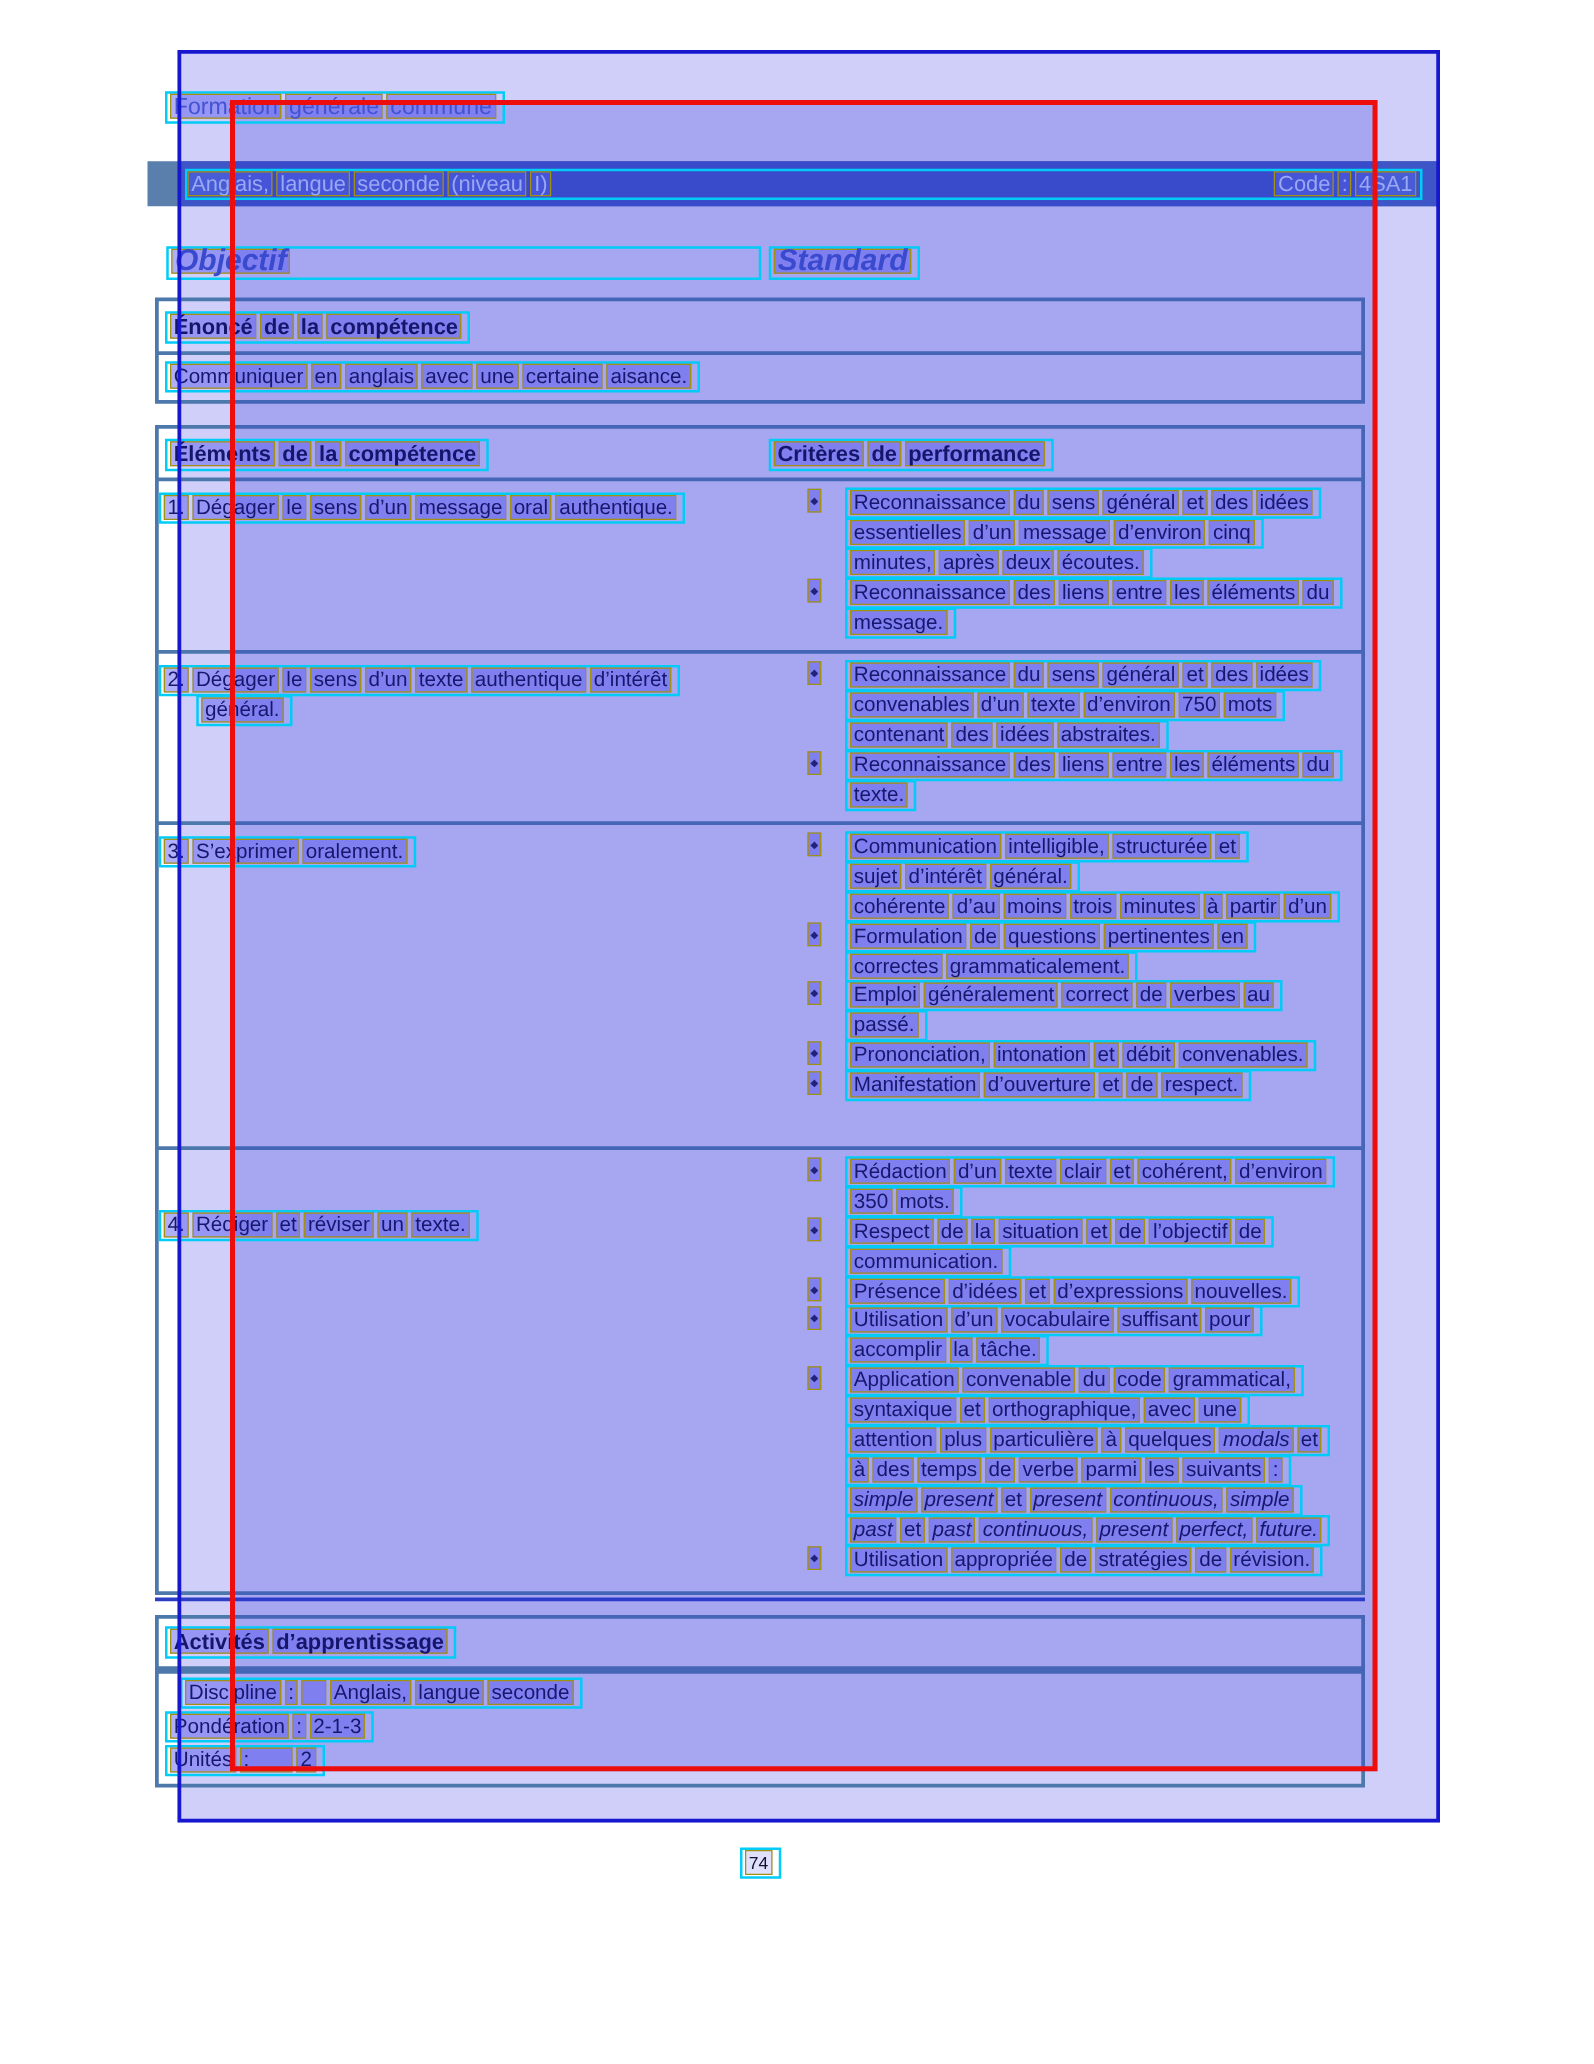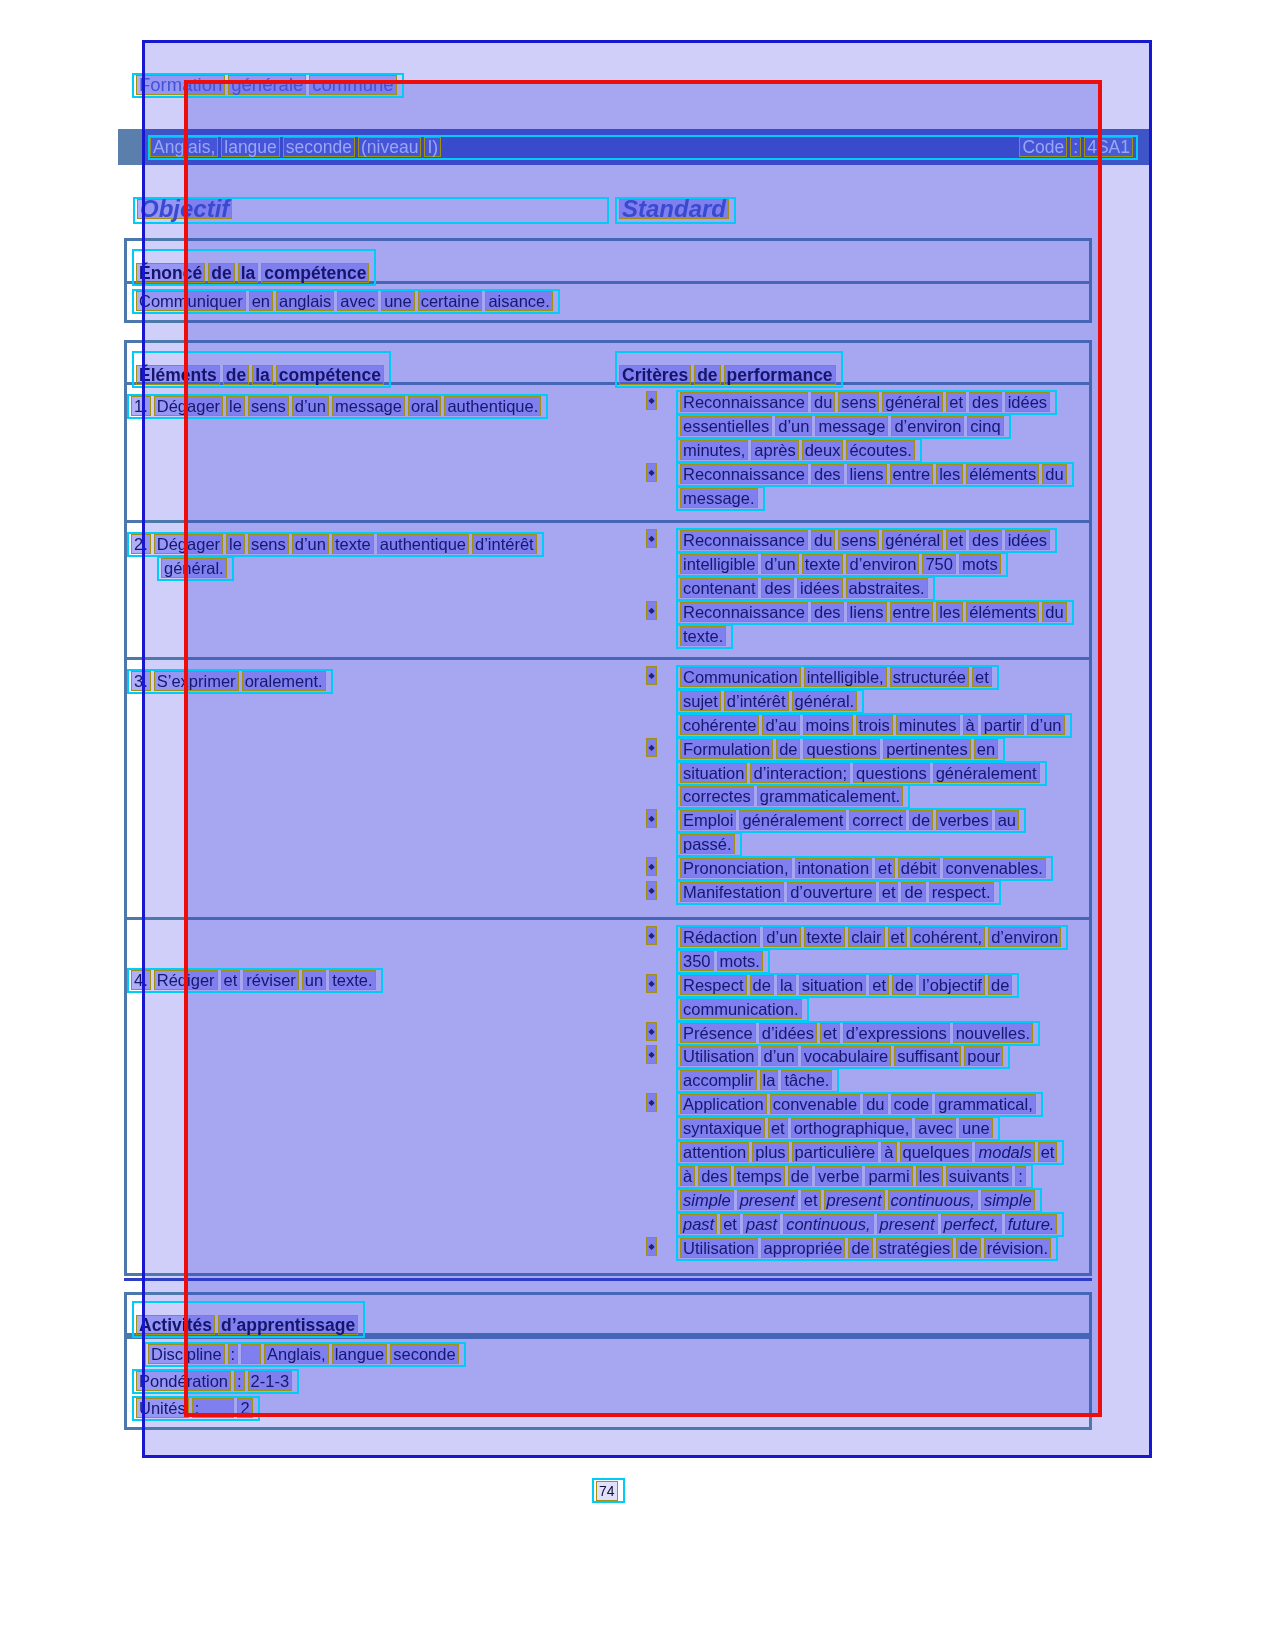--- a/index.html
+++ b/index.html
@@ -26,21 +26,21 @@
   
   .line{
     display:inline-block;border:2px solid #00ccf7;padding:0 2px;white-space:nowrap;
     font-size:16.5px;line-height:21px;color:#17176d;vertical-align:top;
   }
   .word{
     display:inline-block;background:rgba(80,80,240,0.45);border:1.4px solid #a29010;
     padding:0 2px;margin:0 3px 0 0;line-height:18px;
   }
   .word.it{font-style:italic;}
-  .hdr .word{font-weight:bold;font-size:17.5px;color:#15156a;margin-top:12px;}
+  .hdr .word{font-weight:bold;font-size:17.5px;color:#15156a;}
   .title-line .word{color:#4353d2;font-size:18.5px;}
   .obj .word{color:#3a4ace;font-weight:bold;font-style:italic;font-size:24px;}
   .wObj{width:468px;}
   .bar-line{
     display:flex;justify-content:space-between;border:2px solid #00ccf7;
     font-size:17.5px;line-height:21px;gap:40px;
   }
   .bar-line .word{color:#99a7f4;background:rgba(95,105,240,0.35);}
   .pagenum .word{background:rgba(130,130,245,0.25);color:#111133;font-size:14px;}
   
@@ -121,36 +121,35 @@
         <div class="ln"><span class="line"><span class="word">message.</span></span></div>
       </div>
     </div>
     <div class="row" style="top: 520px;">
       <div class="leftcol" style="top: 12px;">
         <div class="ln"><span class="line"><span class="word">2.</span><span class="word">Dégager</span><span class="word">le</span><span class="word">sens</span><span class="word">d’un</span><span class="word">texte</span><span class="word">authentique</span><span class="word">d’intérêt</span></span></div>
         <div class="ln indent"><span class="line"><span class="word">général.</span></span></div>
       </div>
       <div class="rightcol crit" style="top: 8px;">
         <div class="ln"><span class="bullet">◆</span><span class="line"><span class="word">Reconnaissance</span><span class="word">du</span><span class="word">sens</span><span class="word">général</span><span class="word">et</span><span class="word">des</span><span class="word">idées</span></span></div>
-        <div class="ln"><span class="line"><span class="word">intelligible</span><span class="word">d’un</span><span class="word">texte</span><span class="word">d’environ</span><span class="word">750</span><span class="word">mots</span></span></div>
+        <div class="ln"><span class="line"><span class="word">convenables</span><span class="word">d’un</span><span class="word">texte</span><span class="word">d’environ</span><span class="word">750</span><span class="word">mots</span></span></div>
         <div class="ln"><span class="line"><span class="word">contenant</span><span class="word">des</span><span class="word">idées</span><span class="word">abstraites.</span></span></div>
         <div class="ln"><span class="bullet">◆</span><span class="line"><span class="word">Reconnaissance</span><span class="word">des</span><span class="word">liens</span><span class="word">entre</span><span class="word">les</span><span class="word">éléments</span><span class="word">du</span></span></div>
         <div class="ln"><span class="line"><span class="word">texte.</span></span></div>
       </div>
     </div>
     <div class="row" style="top: 657px;">
       <div class="leftcol" style="top: 12px;">
         <div class="ln"><span class="line"><span class="word">3.</span><span class="word">S’exprimer</span><span class="word">oralement.</span></span></div>
       </div>
       <div class="rightcol crit" style="top: 8px;">
         <div class="ln"><span class="bullet">◆</span><span class="line"><span class="word">Communication</span><span class="word">intelligible,</span><span class="word">structurée</span><span class="word">et</span></span></div>
         <div class="ln"><span class="line"><span class="word">sujet</span><span class="word">d’intérêt</span><span class="word">général.</span></span></div>
         <div class="ln"><span class="line"><span class="word">cohérente</span><span class="word">d’au</span><span class="word">moins</span><span class="word">trois</span><span class="word">minutes</span><span class="word">à</span><span class="word">partir</span><span class="word">d’un</span></span></div>
         <div class="ln"><span class="bullet">◆</span><span class="line"><span class="word">Formulation</span><span class="word">de</span><span class="word">questions</span><span class="word">pertinentes</span><span class="word">en</span></span></div>
-        <div class="ln"><span class="line"><span class="word">situation</span><span class="word">d’interaction;</span><span class="word">questions</span><span class="word">généralement</span></span></div>
         <div class="ln"><span class="line"><span class="word">correctes</span><span class="word">grammaticalement.</span></span></div>
         <div class="ln"><span class="bullet">◆</span><span class="line"><span class="word">Emploi</span><span class="word">généralement</span><span class="word">correct</span><span class="word">de</span><span class="word">verbes</span><span class="word">au</span></span></div>
         <div class="ln"><span class="line"><span class="word">passé.</span></span></div>
         <div class="ln"><span class="bullet">◆</span><span class="line"><span class="word">Prononciation,</span><span class="word">intonation</span><span class="word">et</span><span class="word">débit</span><span class="word">convenables.</span></span></div>
         <div class="ln"><span class="bullet">◆</span><span class="line"><span class="word">Manifestation</span><span class="word">d’ouverture</span><span class="word">et</span><span class="word">de</span><span class="word">respect.</span></span></div>
       </div>
     </div>
     <div class="row" style="top: 917px;">
       <div class="leftcol" style="top: 12px; margin-top: 39px;">
         <div class="ln"><span class="line"><span class="word">4.</span><span class="word">Rédiger</span><span class="word">et</span><span class="word">réviser</span><span class="word">un</span><span class="word">texte.</span></span></div>

